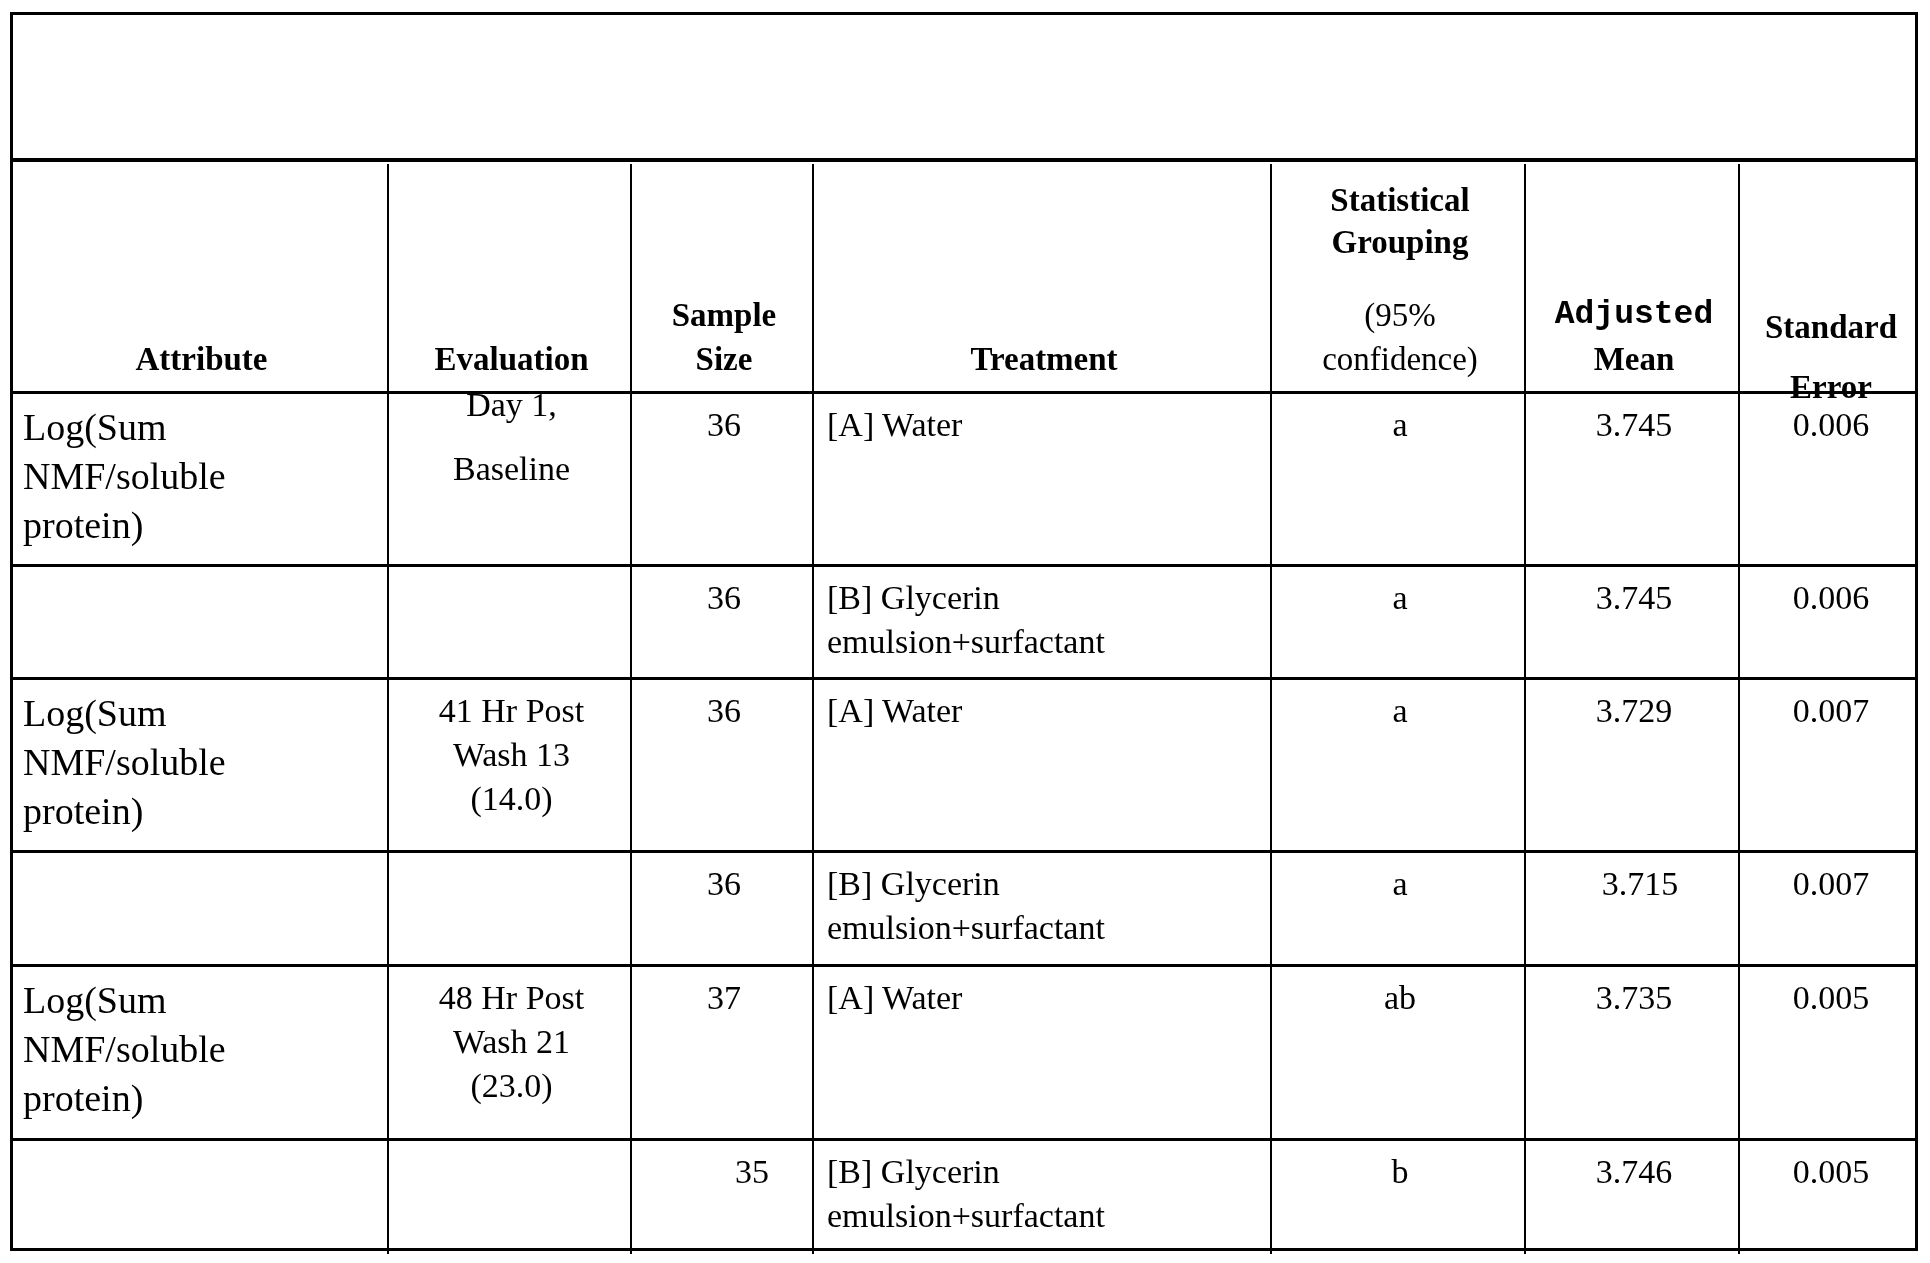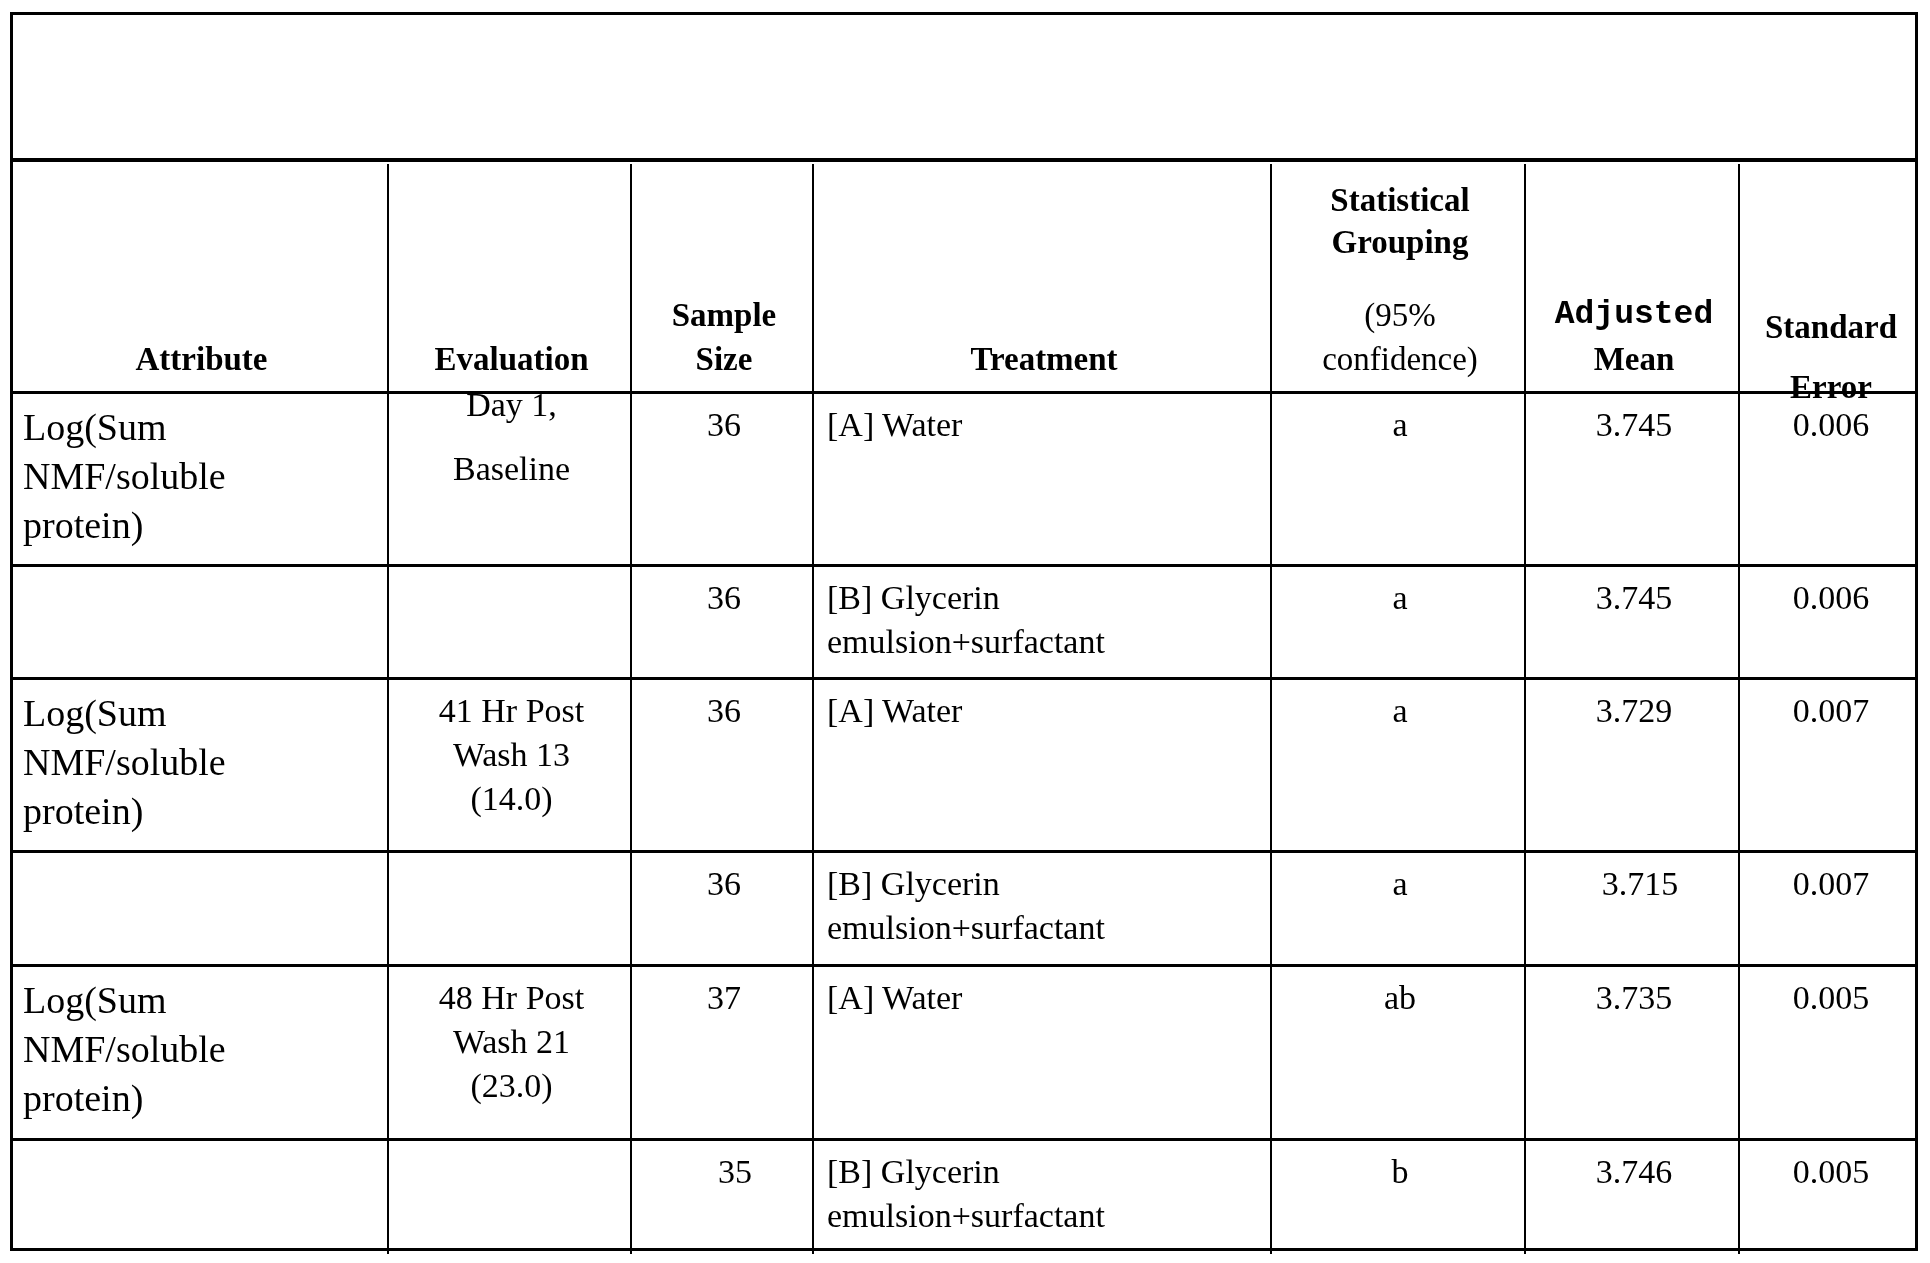--- a/index.html
+++ b/index.html
@@ -118,20 +118,20 @@
       <div class="cell l" style="left: 814px; top: 1005px; width: 438px;"></div>
       <div class="cell c" style="left: 1260px; top: 961px; width: 254px;">ab</div>
       <div class="cell c" style="left: 1514px; top: 961px; width: 214px;">3.735</div>
       <div class="cell c" style="left: 1728px; top: 961px; width: 180px;">0.005</div>
       <div class="cell l attr" style="left: 10px; top: 1135px; width: 357px;"></div>
       <div class="cell c" style="left: 377px; top: 1135px; width: 243px;"></div>
       <div class="cell l attr" style="left: 10px; top: 1184px; width: 357px;"></div>
       <div class="cell c" style="left: 377px; top: 1179px; width: 243px;"></div>
       <div class="cell l attr" style="left: 10px; top: 1233px; width: 357px;"></div>
       <div class="cell c" style="left: 377px; top: 1223px; width: 243px;"></div>
-      <div class="cell c" style="left: 631px; top: 1135px; width: 182px;">35</div>
+      <div class="cell c" style="left: 648px; top: 1135px; width: 182px;">35</div>
       <div class="cell l" style="left: 814px; top: 1135px; width: 438px;">[B] Glycerin</div>
       <div class="cell l" style="left: 814px; top: 1179px; width: 438px;">emulsion+surfactant</div>
       <div class="cell c" style="left: 1260px; top: 1135px; width: 254px;">b</div>
       <div class="cell c" style="left: 1514px; top: 1135px; width: 214px;">3.746</div>
       <div class="cell c" style="left: 1728px; top: 1135px; width: 180px;">0.005</div>
     </div>
 </div>
 
 </body></html>

